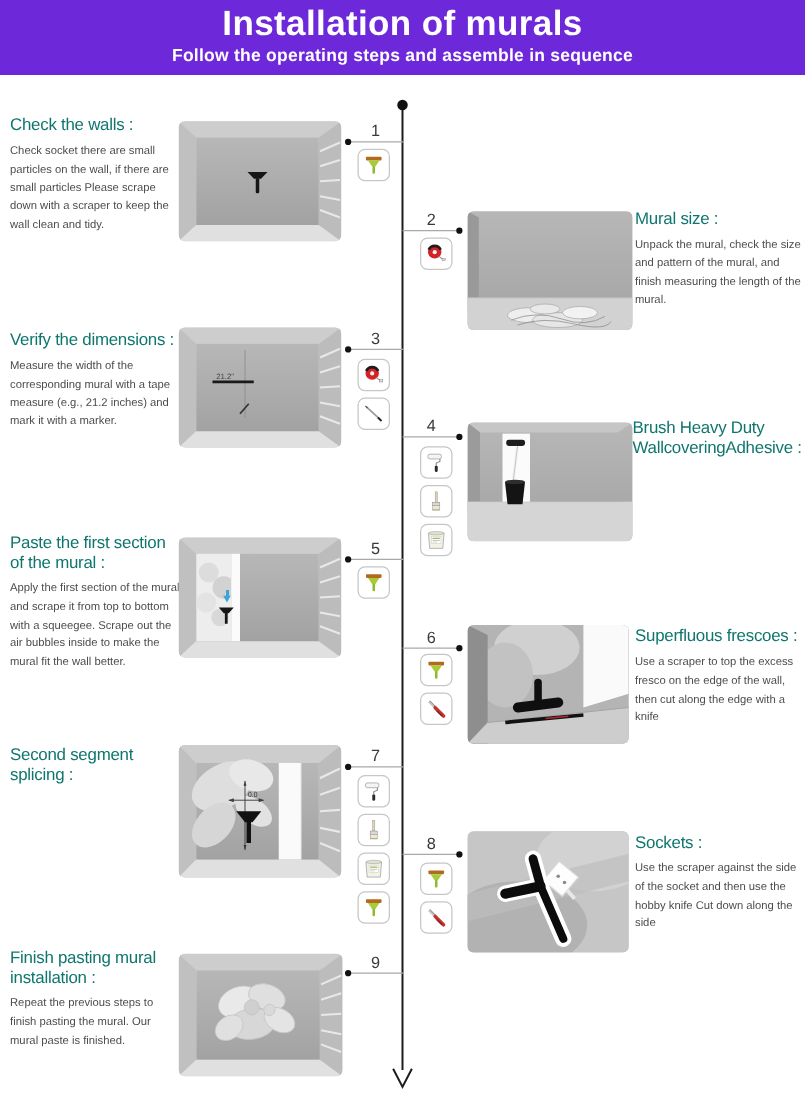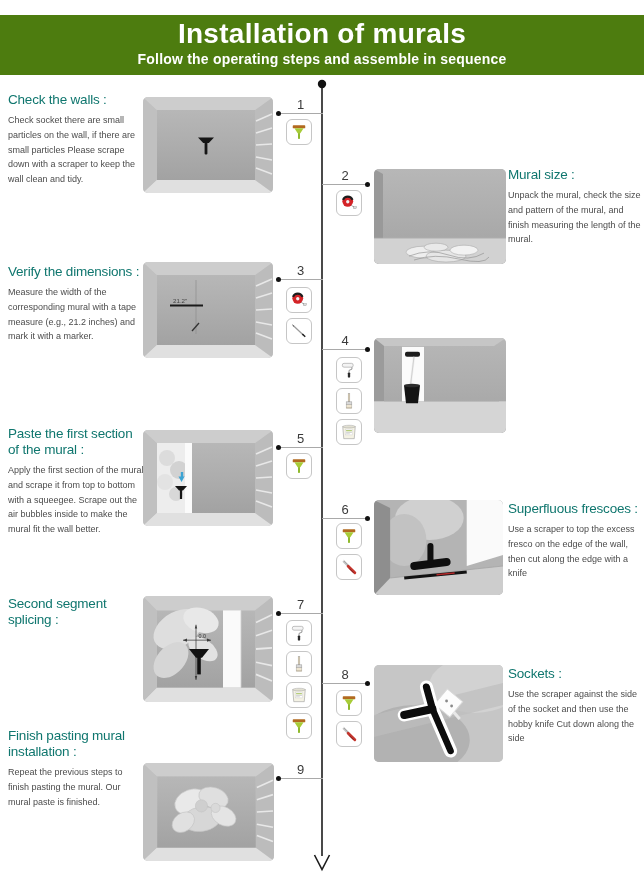--- a/index.html
+++ b/index.html
@@ -1,21 +1,21 @@
 <!DOCTYPE html>
 <html><head>
 <meta charset="utf-8">
 <style>
   html,body{margin:0;padding:0;background:#fff;}
   .page{position:relative;width:644px;height:879px;background:#ffffff;
         font-family:"Liberation Sans",sans-serif;overflow:hidden;margin:0 auto;}
 
   
-  .hdr{position:absolute;left:0;top:0;width:644px;height:60px;background:#4d7c0f;
-       color:#fff;text-align:center;margin-top:15px;}
+  .hdr{position:absolute;left:0;top:0;width:644px;height:60px;background:#6d28d9;
+       color:#fff;text-align:center;}
   .hdr h1{margin:0;padding-top:3px;font-size:28px;font-weight:600;letter-spacing:.3px;line-height:1.15;}
   .hdr .sub{font-size:14px;font-weight:700;margin-top:1px;letter-spacing:.2px;}
 
   
   .tl{position:absolute;left:0;top:0;width:644px;height:879px;pointer-events:none;}
 
   
   .txt{position:absolute;}
   .txt h2{font-size:13.5px;font-weight:400;color:#0f766e;margin:0 0 5px 0;
           line-height:1.18;letter-spacing:-.2px;}
@@ -258,20 +258,21 @@
         <line x1="10" y1="64" x2="125" y2="64" stroke="#b5b5b5" stroke-width="0.7"></line>
         <rect x="28" y="9" width="22" height="55" fill="#fbfbfb"></rect>
         <rect x="31" y="14" width="15" height="5" rx="2" fill="#1d1d1d"></rect>
         <line x1="40" y1="19" x2="36" y2="52" stroke="#efefef" stroke-width="2.2"></line>
         <line x1="40" y1="19" x2="36" y2="52" stroke="#b0b0b0" stroke-width="0.5"></line>
         <polygon points="30,48 46,48 44,66 32,66" fill="#141414"></polygon>
         <ellipse cx="38" cy="48" rx="8" ry="1.8" fill="#2e2e2e"></ellipse>
       </svg>
     </figure>
     <div class="txt" style="left:506px;top:334px;width:138px">
+      <h2>Brush Heavy Duty WallcoveringAdhesive&nbsp;:</h2>
     </div>
   </section>
 
   <section>
     <div class="txt" style="left:8px;top:426px;width:136px">
       <h2>Paste the first section of the mural&nbsp;:</h2>
       <p>Apply the first section of the mural and scrape it from top to bottom with a squeegee. Scrape out the air bubbles inside to make the mural fit the wall better.</p>
     </div>
     <figure class="fig" style="left:143px;top:430px;width:130px;height:96px">
       <svg viewBox="0 0 130 96" preserveAspectRatio="none">
@@ -440,21 +441,21 @@
         </g>
       </svg>
     </figure>
     <div class="txt" style="left:508px;top:666px;width:134px">
       <h2>Sockets&nbsp;:</h2>
       <p>Use the scraper against the side of the socket and then use the hobby knife Cut down along the side</p>
     </div>
   </section>
 
   <section>
-    <div class="txt" style="left:8px;top:728px;width:136px">
+    <div class="txt" style="left:8px;top:758px;width:136px">
       <h2>Finish pasting mural installation&nbsp;:</h2>
       <p>Repeat the previous steps to finish pasting the mural. Our mural paste is finished.</p>
     </div>
     <figure class="fig" style="left:143px;top:763px;width:131px;height:98px">
       <svg viewBox="0 0 130 96" preserveAspectRatio="none">
         <use href="#sym-room"></use>
         <g stroke="#c4c4c4" stroke-width="0.6">
           <ellipse cx="48" cy="38" rx="17" ry="12" fill="#e9e9e9" transform="rotate(-20 48 38)"></ellipse>
           <ellipse cx="70" cy="34" rx="15" ry="10" fill="#dfdfdf" transform="rotate(18 70 34)"></ellipse>
           <ellipse cx="58" cy="55" rx="19" ry="12" fill="#d7d7d7" transform="rotate(-8 58 55)"></ellipse>

